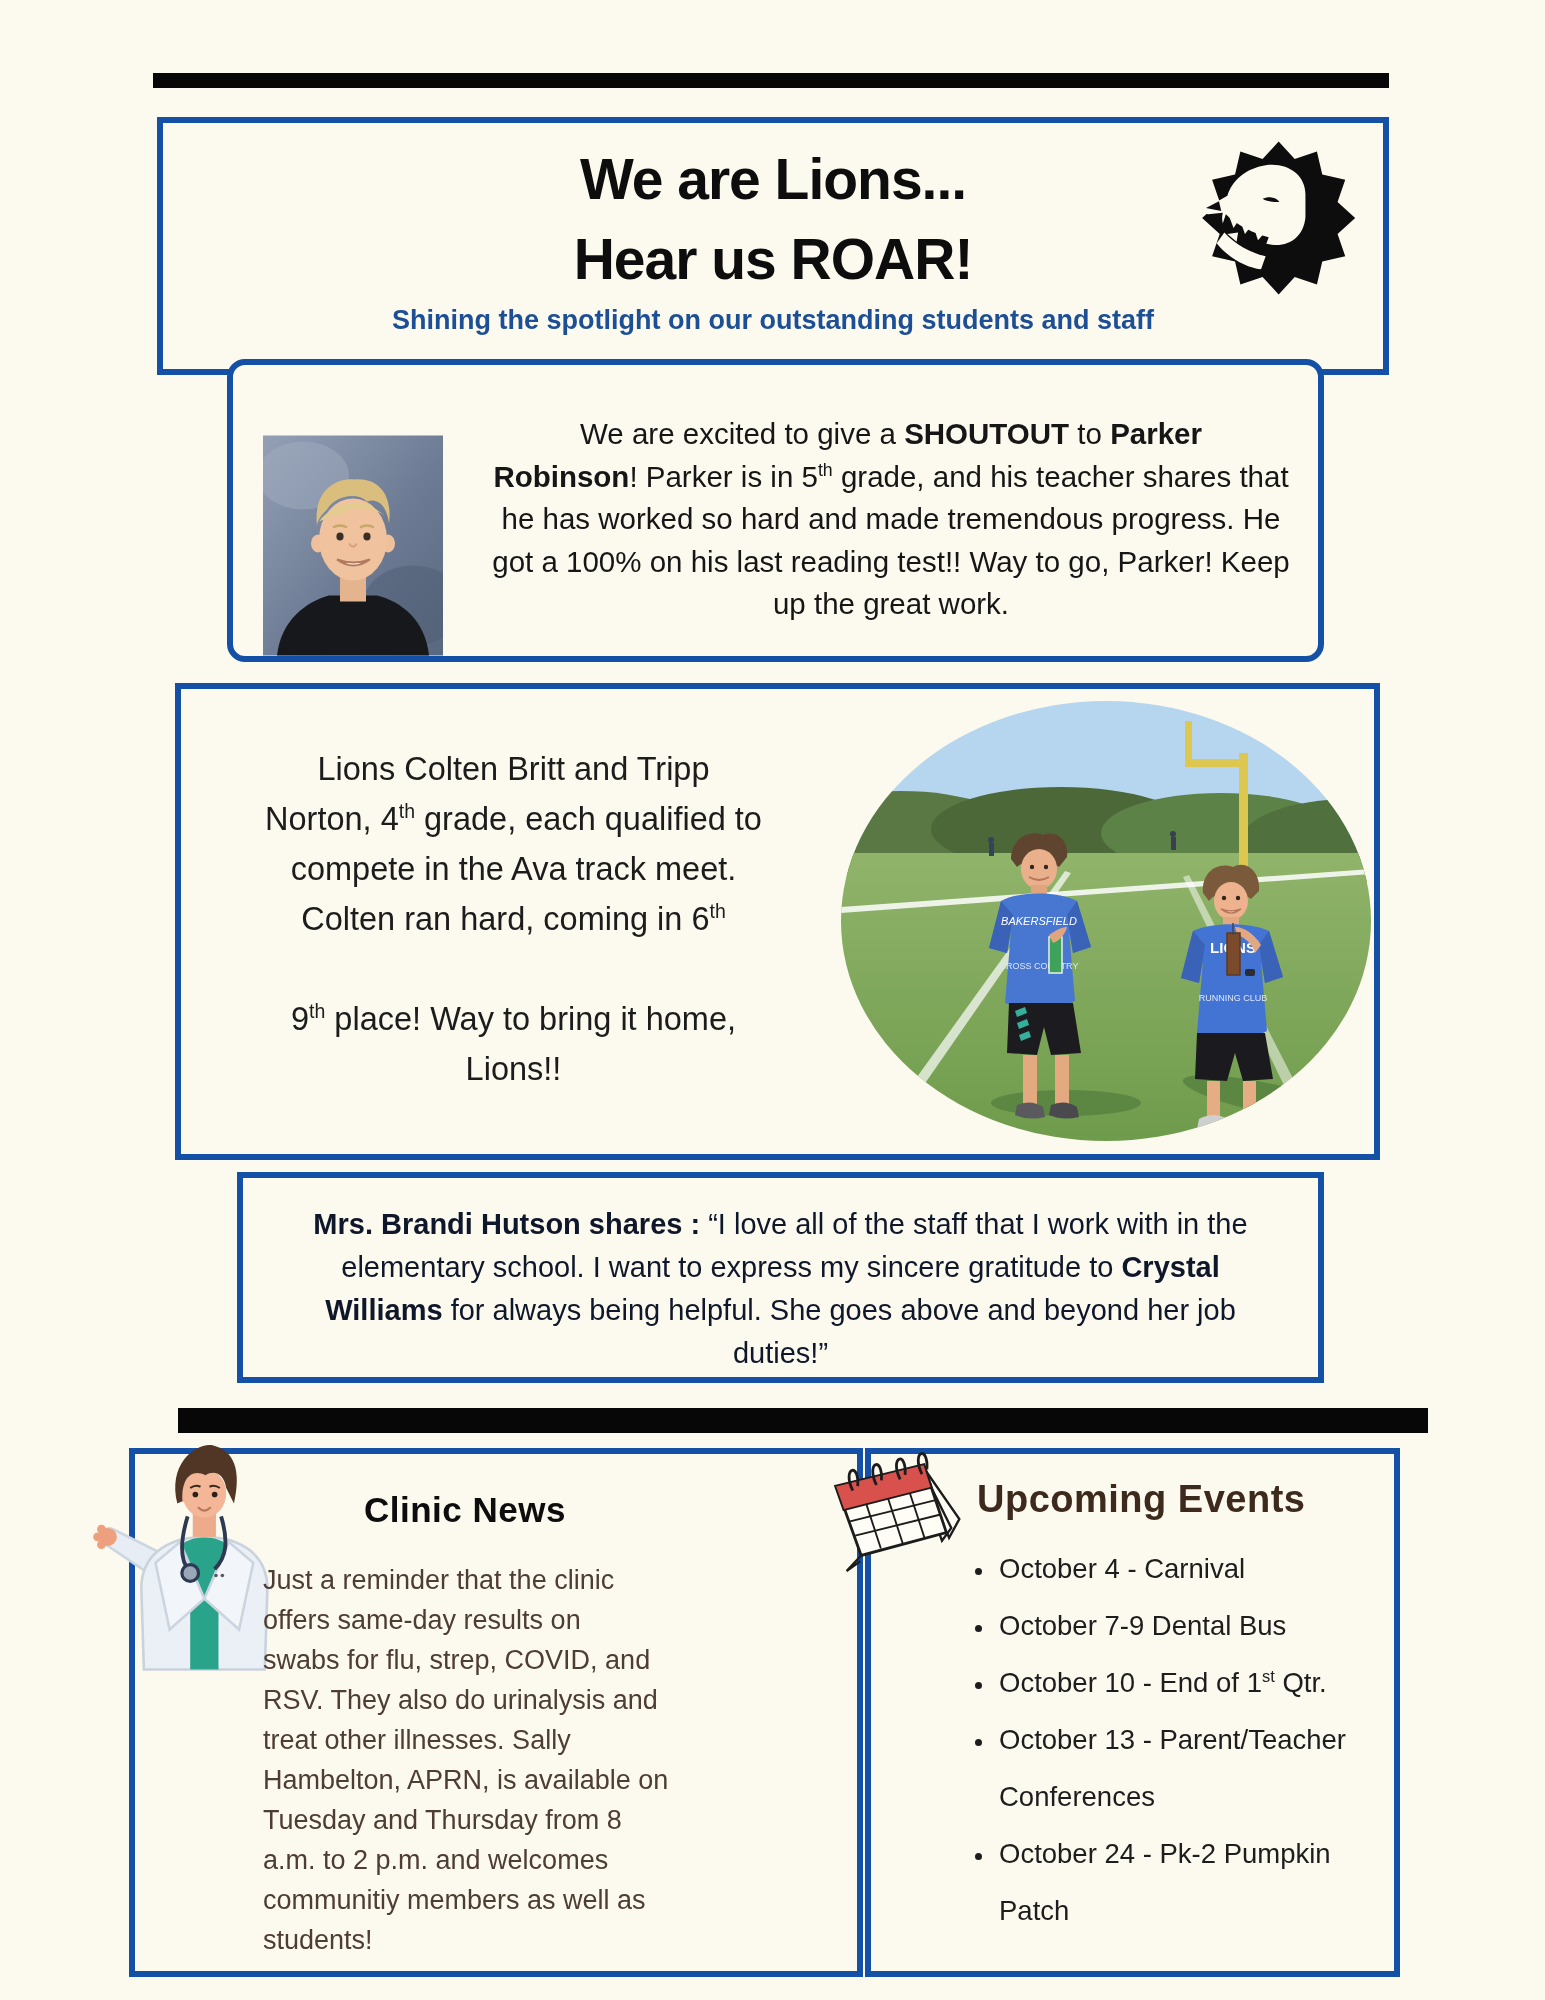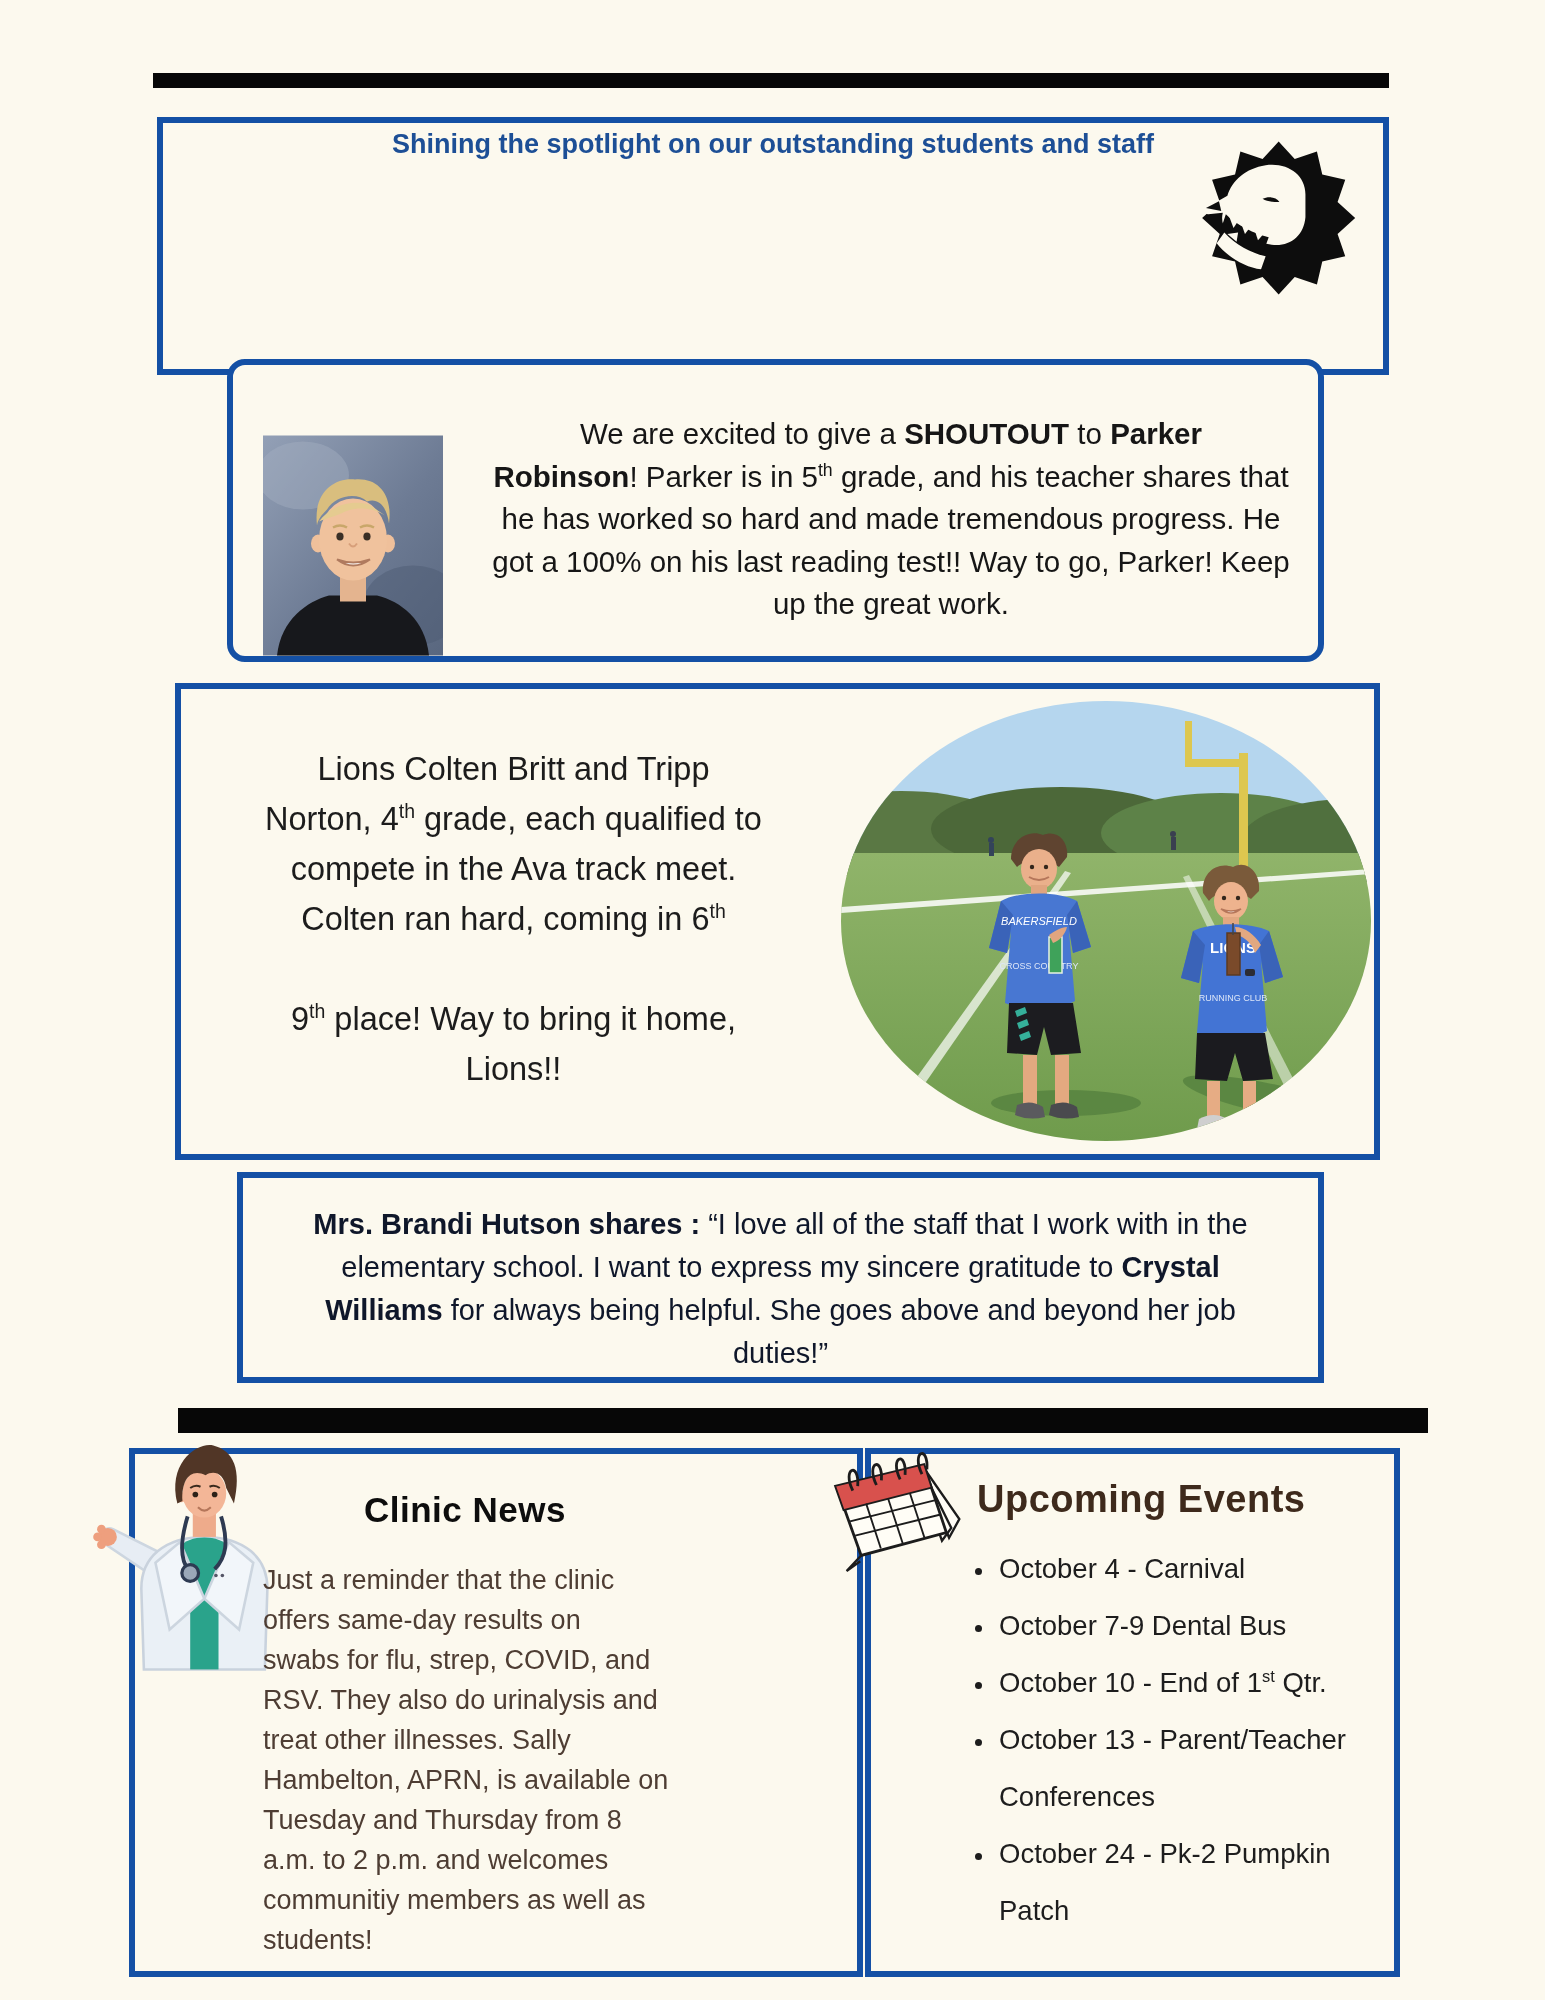--- a/index.html
+++ b/index.html
@@ -35,20 +35,24 @@
   sup{font-size:60%;line-height:0;}
 </style>
 </head>
 <body>
 
 <div class="page">
 
   <div class="bar top-bar"></div>
 
   <section class="box header-box">
+    <div class="title">
+      <div>We are Lions...</div>
+      <div>Hear us ROAR!</div>
+    </div>
     <div class="subtitle">Shining the spotlight on our outstanding students and staff</div>
     <svg class="lion" viewBox="0 0 230 210">
       <polygon fill="#0d0d0d" points="225,105 202,126 212,155 182,162 175,192 146,182 125,205 104,182 75,192 68,162 38,155 48,126 25,105 48,84 38,55 68,48 75,18 104,28 125,5 146,28 175,18 182,48 212,55 202,84"></polygon>
       <path fill="#FCF9EE" d="M108,36 C82,40 64,56 58,76 L30,92 C26,95 28,100 33,100 L52,98 C48,114 58,128 74,132 L116,140 C140,143 158,128 160,104 L160,74 C160,48 136,32 108,36 Z"></path>
       <path fill="#0d0d0d" d="M30,92 L47,83 L50,96 Z"></path>
       <path fill="#0d0d0d" d="M56,100 C70,114 94,126 112,130 L104,152 C84,148 64,134 50,118 Z"></path>
       <path fill="#FCF9EE" d="M54,124 C68,140 92,152 108,155 L102,172 C82,170 58,156 44,138 Z"></path>
       <path fill="#FCF9EE" d="M60,102 L66,118 L74,106 Z"></path>
       <path fill="#FCF9EE" d="M76,112 L81,126 L90,114 Z"></path>
       <path fill="#FCF9EE" d="M94,122 L98,134 L107,124 Z"></path>

